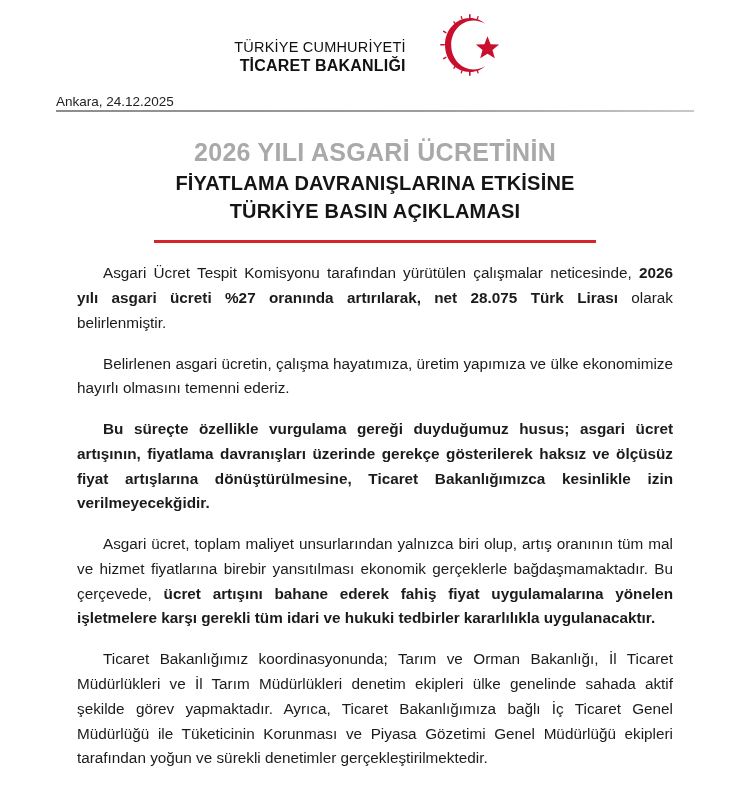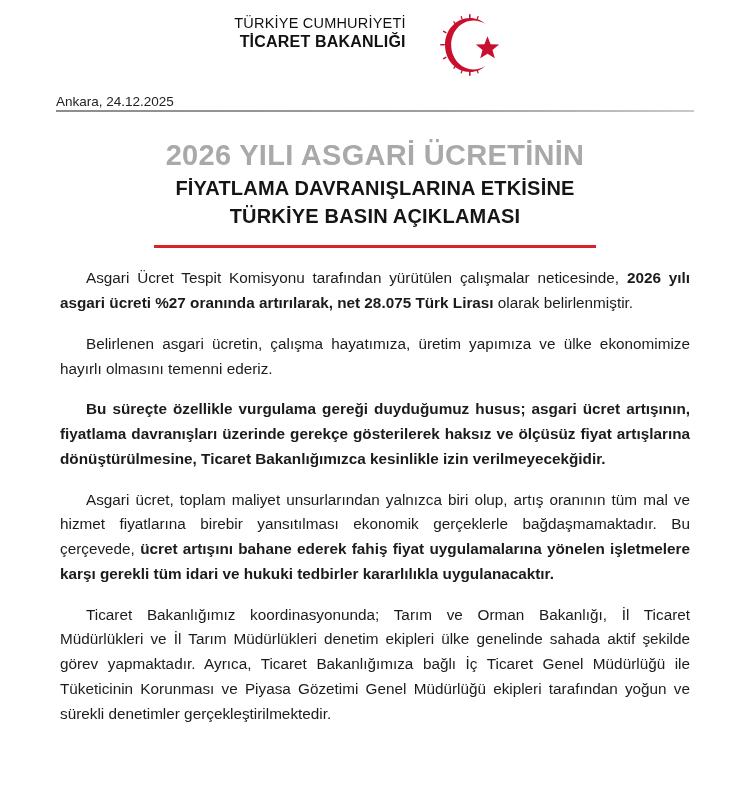--- a/index.html
+++ b/index.html
@@ -19,21 +19,21 @@
   .page {
     width: 750px;
     height: 800px;
     position: relative;
     background: #ffffff;
   }
 
   
   .header {
     display: flex;
-    align-items: flex-start;
+    align-items: flex-end;
     justify-content: center;
     padding: 14px 0 6px 0;
     gap: 0px;
   }
   .header-left {
     text-align: right;
     padding-right: 18px;
     line-height: 1.25;
   }
   .header-right {
@@ -79,21 +79,21 @@
     background: linear-gradient(to right, #8d8d8d 0%, #9f9f9f 60%, #c9c9c9 100%);
   }
 
   
   .title-block {
     text-align: center;
     margin-top: 22px;
     padding: 0 60px;
   }
   .title-1 {
-    font-size: 29px;
+    font-size: 25px;
     font-weight: bold;
     color: #a9a9a9;
     letter-spacing: 0.3px;
     line-height: 1.25;
     margin-top: 25px;
   }
   .title-2 {
     font-size: 20px;
     font-weight: bold;
     color: #151515;
@@ -103,21 +103,21 @@
   }
   .title-underline {
     width: 442px;
     height: 3px;
     background: #d8232a;
     margin: 16px auto 0 auto;
   }
 
   
   .body-text {
-    padding: 0 60px;
+    padding: 0 77px;
     margin-top: 18px;
   }
   .para {
     font-size: 15.3px;
     line-height: 1.62;
     text-align: justify;
     margin: 0 0 16px 0;
     color: #1b1b1b;
     text-indent: 26px;
   }

